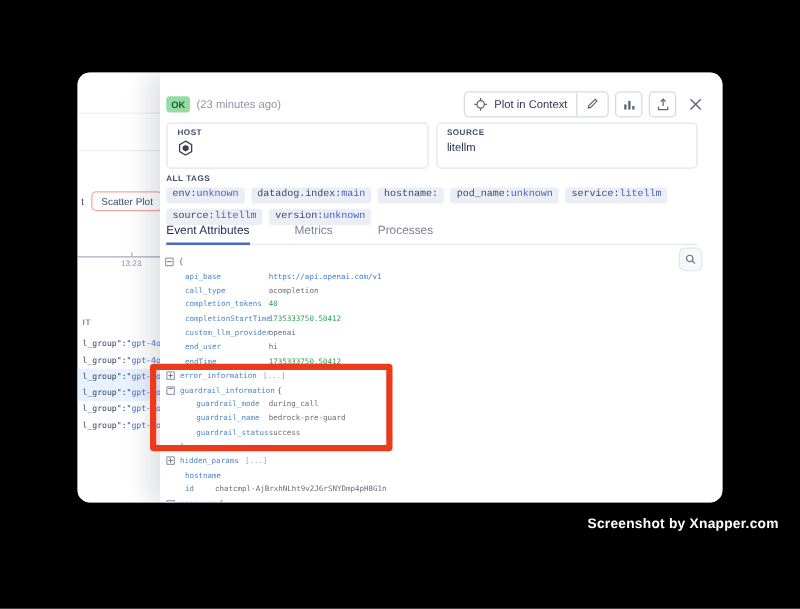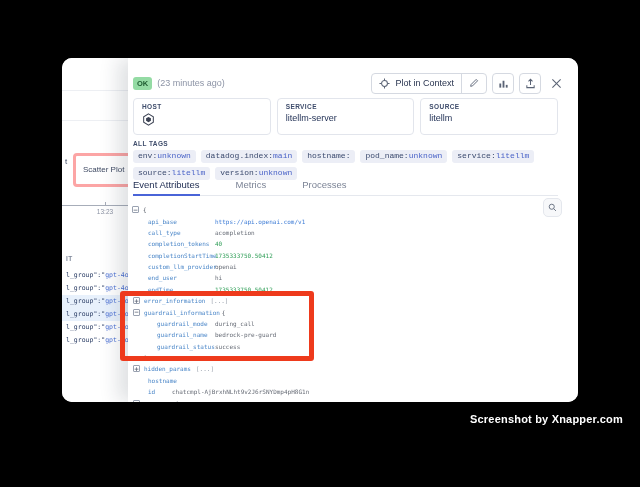--- a/index.html
+++ b/index.html
@@ -15,22 +15,22 @@
     position:absolute; left:62px; top:58px; width:516px; height:344px;
     background:#fff; border-radius:10px; overflow:hidden;
     box-shadow:0 14px 38px rgba(0,0,0,.6);
   }
 
   
   .strip { position:absolute; left:0; top:0; width:66px; height:100%; background:#fff; overflow:hidden; }
   .strip .hdiv { position:absolute; left:0; right:0; height:1px; background:#edeff3; }
   .frag-t { position:absolute; left:3px; top:99px; font-size:8px; color:#3f4a63; }
   .scatter-btn {
-    position:absolute; left:11px; top:95px; height:34px; line-height:16px;
-    border:3px solid #fca5a5; border-radius:4px; background:#fff;
+    position:absolute; left:11px; top:95px; height:16px; line-height:16px;
+    border:1px solid #fca5a5; border-radius:4px; background:#fff;
     padding:0 7px; font-size:8px; color:#3f4a63; white-space:nowrap;
   }
   .axis-line { position:absolute; left:0; right:0; top:147px; height:1px; background:#a7adb9; }
   .axis-tick { position:absolute; left:43px; top:144px; width:1px; height:3px; background:#a7adb9; }
   .axis-label { position:absolute; left:20px; top:150px; width:46px; text-align:center; font-size:6.5px; color:#8b92a3; }
   .col-head { position:absolute; left:4px; top:197px; font-size:6.5px; font-weight:bold; color:#818a9c; letter-spacing:.5px; }
   .log-rows { position:absolute; left:0; right:0; top:211px; }
   .lrow {
     height:13px; line-height:13px; padding-left:4px; white-space:nowrap; overflow:hidden;
     font-family:"DejaVu Sans Mono", monospace; font-size:6.5px;
@@ -214,24 +214,20 @@
       <div class="info-card">
         <div class="lbl">HOST</div>
         <div class="host-icon">
           <svg width="13" height="13" viewBox="0 0 14 14" fill="none">
             <path d="M7 1 L12.2 4 V10 L7 13 L1.8 10 V4 Z" stroke="#3a4152" stroke-width="1.1"></path>
             <path d="M7 4.2 L9.6 5.7 V8.4 L7 9.9 L4.4 8.4 V5.7 Z" fill="#3a4152"></path>
           </svg>
         </div>
       </div>
       <div class="info-card">
-        <div class="lbl">SERVICE</div>
-        <div class="val">litellm-server</div>
-      </div>
-      <div class="info-card">
         <div class="lbl">SOURCE</div>
         <div class="val">litellm</div>
       </div>
     </div>
 
     <div class="all-tags">
       <div class="lbl">ALL TAGS</div>
       <div class="tags-list">
           <span class="pill"><span class="tk">env:</span><span class="tv">unknown</span></span>
           <span class="pill"><span class="tk">datadog.index:</span><span class="tv">main</span></span>

